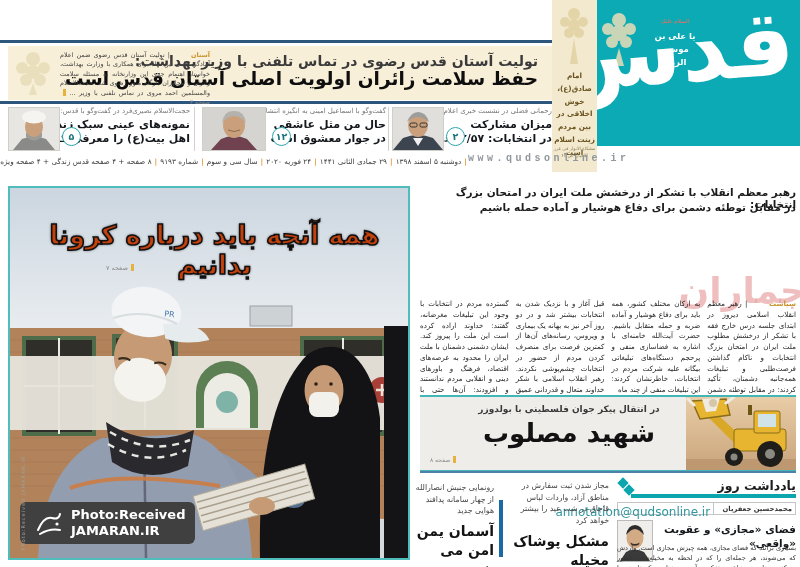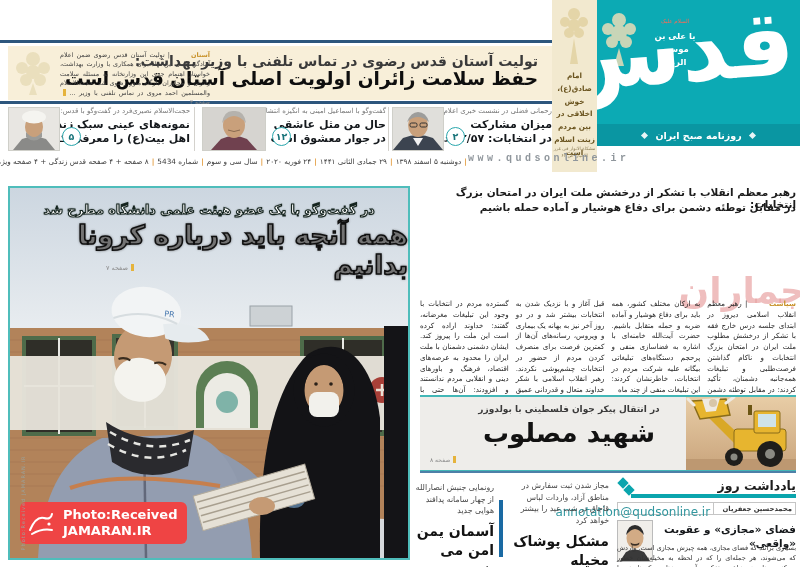--- a/index.html
+++ b/index.html
@@ -57,25 +57,25 @@
   
   #dateline{left:8px;top:157px;width:462px;font-size:7.3px;color:#3c3c3c;white-space:nowrap;}
   .dl-part::after{content:"|";color:#e39a3a;margin:0 3px;font-weight:bold;}
   .dl-part:first-child::before{content:"|";color:#e39a3a;margin:0 3px;font-weight:bold;}
 
   
   #photo-box{left:8px;top:186px;width:402px;height:374px;border:2px solid #4fbdbb;
              box-sizing:border-box;background:#dfe6ec;}
   #photo-kicker{left:0;right:0;top:14px;text-align:center;font-size:12.5px;font-weight:bold;
                 color:#fff;-webkit-text-stroke:1.1px #15241f;text-shadow:0 0 2px #1c2b26;}
-  #photo-headline{left:0;right:0;top:32px;font-size:26px;font-weight:bold;
-                  color:#737373;-webkit-text-stroke:1.6px #101010;text-shadow:0 0 3px #101010;
+  #photo-headline{left:0;right:0;top:32px;text-align:center;font-size:26px;font-weight:bold;
+                  color:#c2410c;-webkit-text-stroke:1.6px #101010;text-shadow:0 0 3px #101010;
                   letter-spacing:-.5px;padding-left:11px;}
   #photo-pageref{left:96px;top:76px;font-size:7px;}
-  #credit-badge{left:10px;bottom:14px;background:#ef4444;border-radius:6px;padding:5px 10px 5px 6px;
+  #credit-badge{left:10px;bottom:14px;background:#404040;border-radius:6px;padding:5px 10px 5px 14px;
                 display:flex;align-items:center;gap:7px;}
   #credit-badge .t1{color:#fff;font-size:13px;font-weight:bold;line-height:1.25;}
   #edge-credit{left:-24px;top:500px;transform:rotate(-90deg);font-size:5px;color:#9aa29a;letter-spacing:1px;}
 
   
   #lead{left:420px;top:186px;width:376px;}
   .lead-kicker{position:absolute;right:0;width:100%;text-align:right;font-size:10.5px;
                font-weight:bold;color:#1c1c1c;}
   #lead-headline{position:absolute;right:0;top:29px;width:100%;text-align:right;font-size:56px;
                  font-weight:bold;color:#141414;letter-spacing:-2px;line-height:1.0;}
@@ -130,25 +130,20 @@
           <circle cx="31" cy="19" r="6"></circle>
         <circle cx="13" cy="32" r="6"></circle>
           <circle cx="27" cy="32" r="6"></circle>
           <circle cx="20" cy="23" r="8"></circle>
         <path d="M20 38 L25 56 L15 56 Z"></path>
       </g>
     </svg>
     <div id="logo-salutation" class="abs rtl">السلام علیک</div>
     <div id="logo-dedication" class="abs rtl">یا علی بن موسی الرضا</div>
     <div id="logo-qods" class="abs rtl">قدس</div>
-    <div id="teal-band" class="abs">
-      <span class="band-diamond"></span>
-      <span class="rtl">روزنامه صبح ایران</span>
-      <span class="band-diamond"></span>
-    </div>
   </div>
 
   <div id="quote-strip" class="abs">
     <svg class="abs" style="left:7px;top:6px" width="30" height="58" viewBox="0 0 30 58">
       <g fill="#e4d5a8">
         <circle cx="15" cy="8" r="6"></circle>
           <circle cx="6" cy="16" r="5"></circle>
           <circle cx="24" cy="16" r="5"></circle>
         <circle cx="10" cy="27" r="5"></circle>
           <circle cx="20" cy="27" r="5"></circle>
@@ -235,21 +230,21 @@
         <rect width="50" height="42" fill="#e8e6e2"></rect>
         <path d="M4 42 L13 31 Q25 26 37 31 L46 42 Z" fill="#8a8a88"></path>
         <ellipse cx="25" cy="19" rx="9" ry="11" fill="#c9a07b"></ellipse>
         <path d="M17 24 Q25 34 33 24 L33 29 Q25 36 17 29 Z" fill="#9b9b98"></path>
         <ellipse cx="25" cy="9" rx="12" ry="6.5" fill="#f5f4f0"></ellipse>
       </svg>
     </div>
   </div>
 
   <div id="dateline" class="abs rtl">
-    <span class="dl-part">دوشنبه ۵ اسفند ۱۳۹۸</span><span class="dl-part">۲۹ جمادی الثانی ۱۴۴۱</span><span class="dl-part">۲۴ فوریه ۲۰۲۰</span><span class="dl-part">سال سی و سوم</span><span class="dl-part">شماره 5434</span><span class="dl-part">۸ صفحه + ۴ صفحه قدس زندگی + ۴ صفحه ویژه خراسان + ۸ صفحه راهکار</span>
+    <span class="dl-part">دوشنبه ۵ اسفند ۱۳۹۸</span><span class="dl-part">۲۹ جمادی الثانی ۱۴۴۱</span><span class="dl-part">۲۴ فوریه ۲۰۲۰</span><span class="dl-part">سال سی و سوم</span><span class="dl-part">شماره ۹۱۹۳</span><span class="dl-part">۸ صفحه + ۴ صفحه قدس زندگی + ۴ صفحه ویژه خراسان + ۸ صفحه راهکار</span>
   </div>
 
   <div id="photo-box" class="abs">
     <svg width="398" height="370" viewBox="0 0 398 370">
       <defs>
         <linearGradient id="skyg" x1="0" y1="0" x2="0" y2="1">
           <stop offset="0" stop-color="#ccd6e0"></stop>
             <stop offset="1" stop-color="#eef1f3"></stop>
         </linearGradient>
       </defs>
@@ -321,21 +316,20 @@
         <g stroke="#a89f8f" stroke-width="1.5">
           <line x1="188" y1="299" x2="300" y2="299"></line>
             <line x1="188" y1="306" x2="300" y2="306"></line>
           <line x1="188" y1="313" x2="300" y2="313"></line>
             <line x1="188" y1="320" x2="300" y2="320"></line>
         </g>
       </g>
       <ellipse cx="252" cy="318" rx="13" ry="9" fill="#c59a74"></ellipse>
     </svg>
 
-    <div id="photo-kicker" class="abs rtl">در گفت‌وگو با یک عضو هیئت علمی دانشگاه مطرح شد</div>
     <div id="photo-headline" class="abs rtl">همه آنچه باید درباره کرونا بدانیم</div>
     <div id="photo-pageref" class="abs rtl">
       <span class="pref">صفحه ۷</span>
     </div>
 
     <div id="credit-badge" class="abs ltr">
       <svg width="30" height="30" viewBox="0 0 30 30">
         <g stroke="#fff" stroke-width="2" fill="none" stroke-linecap="round">
           <path d="M4 22 Q10 8 18 10 Q25 12 26 6"></path>
           <path d="M6 26 Q16 20 26 22"></path>

